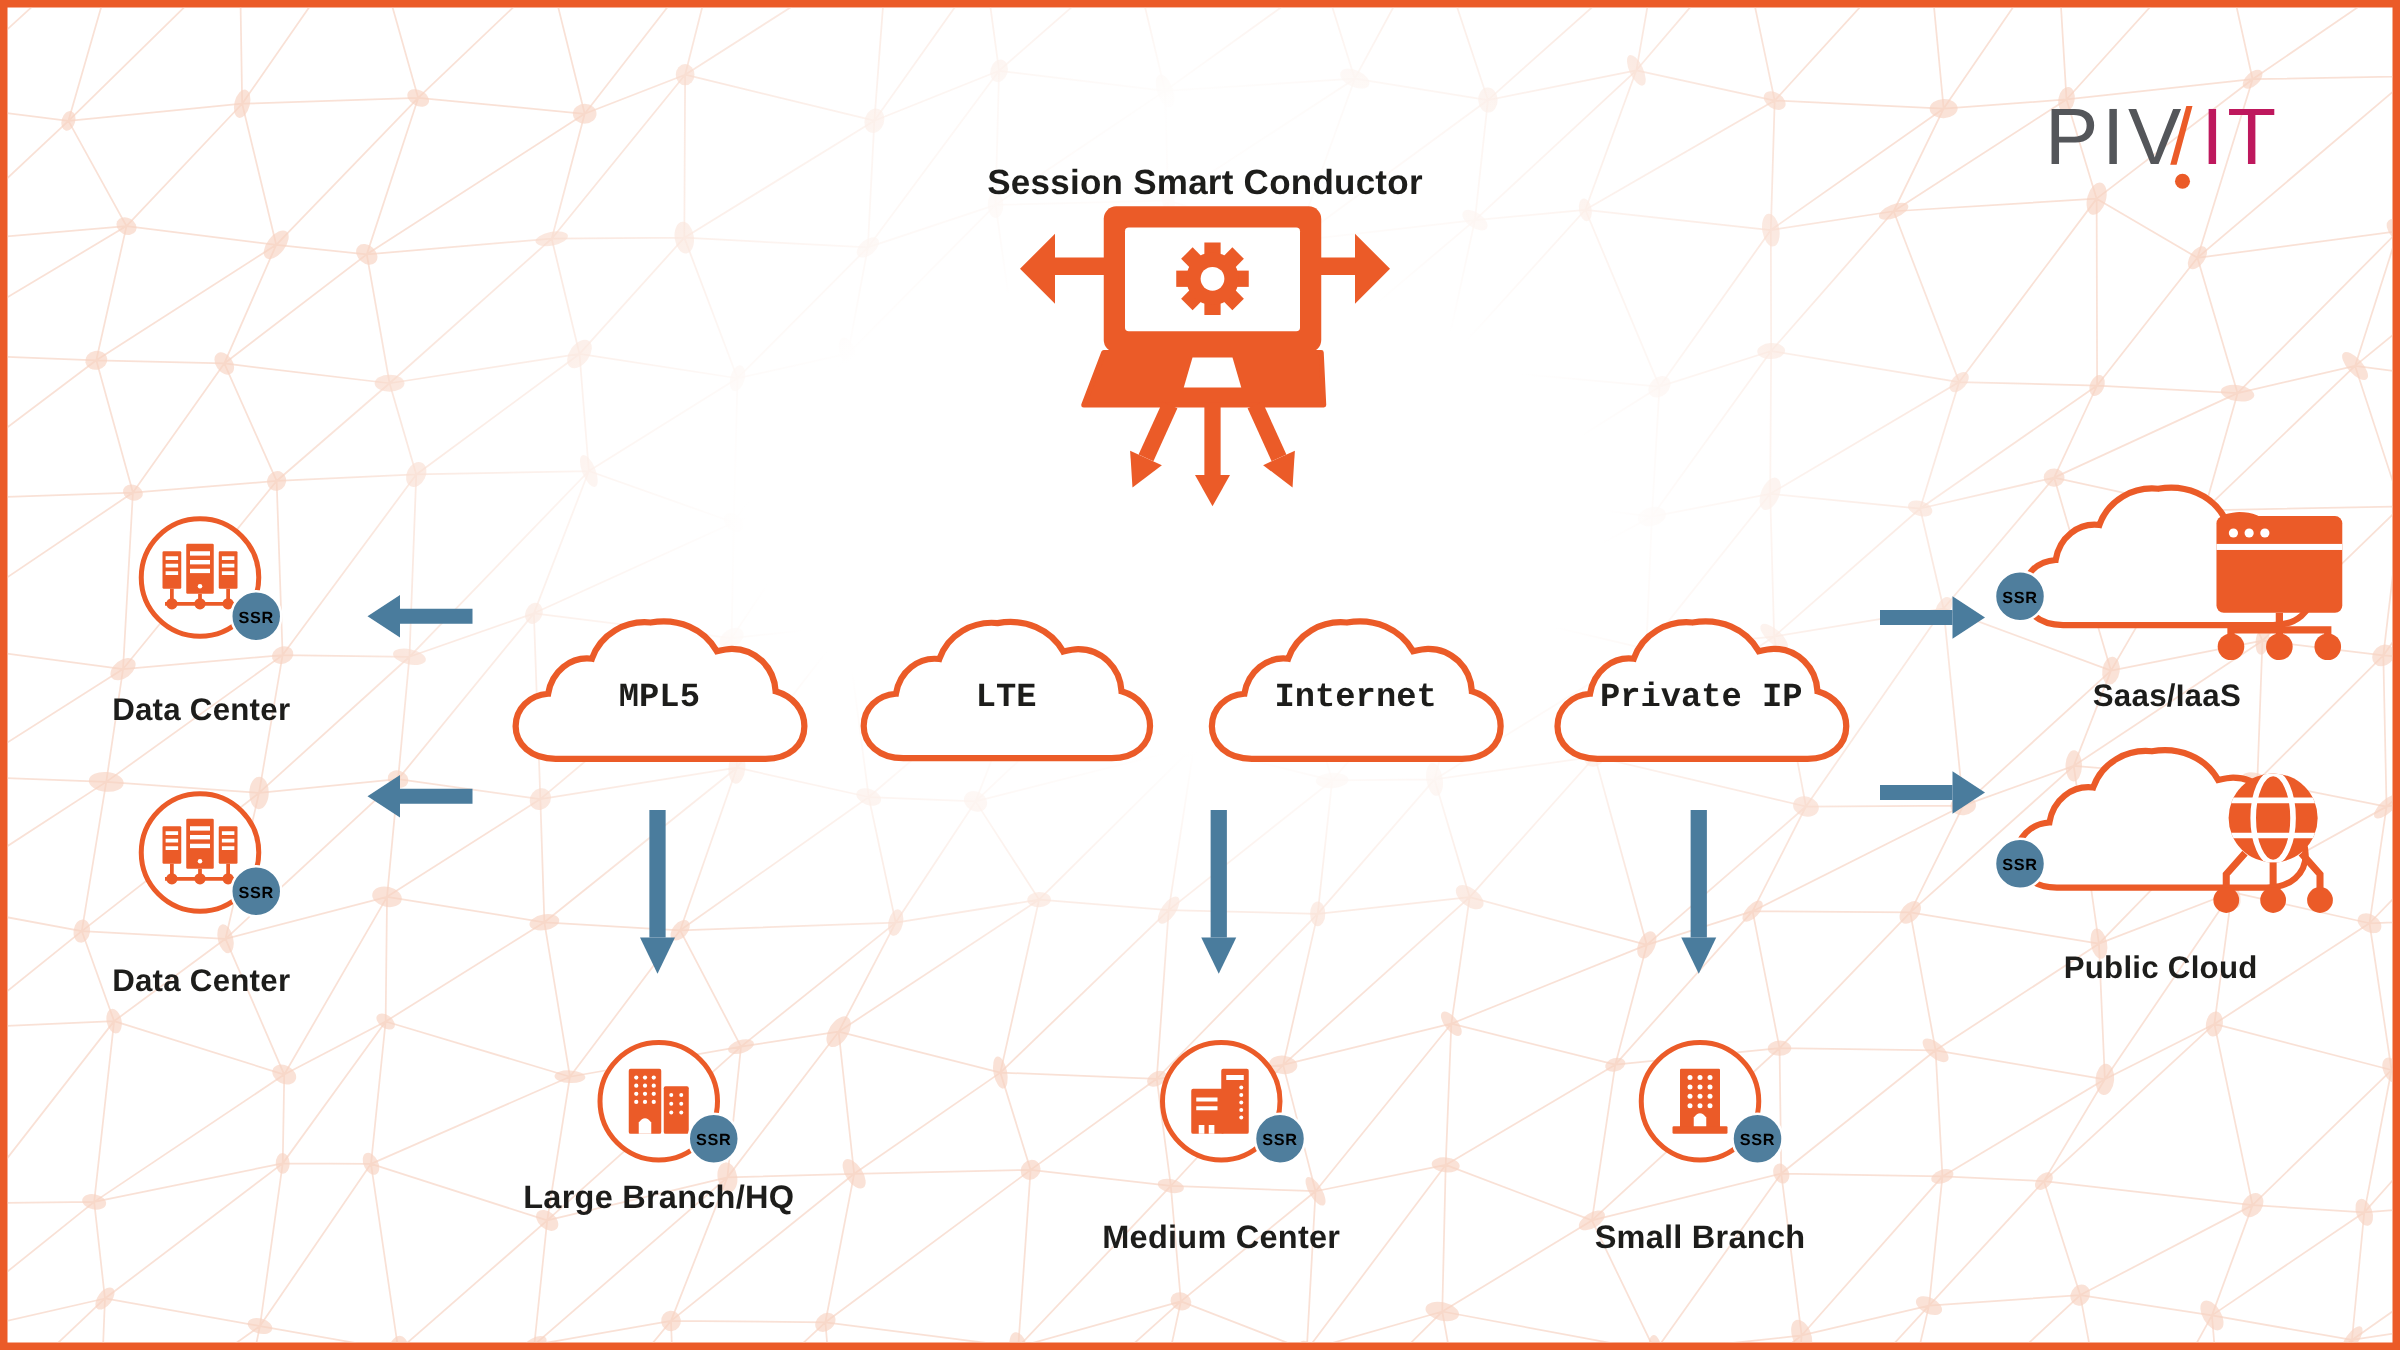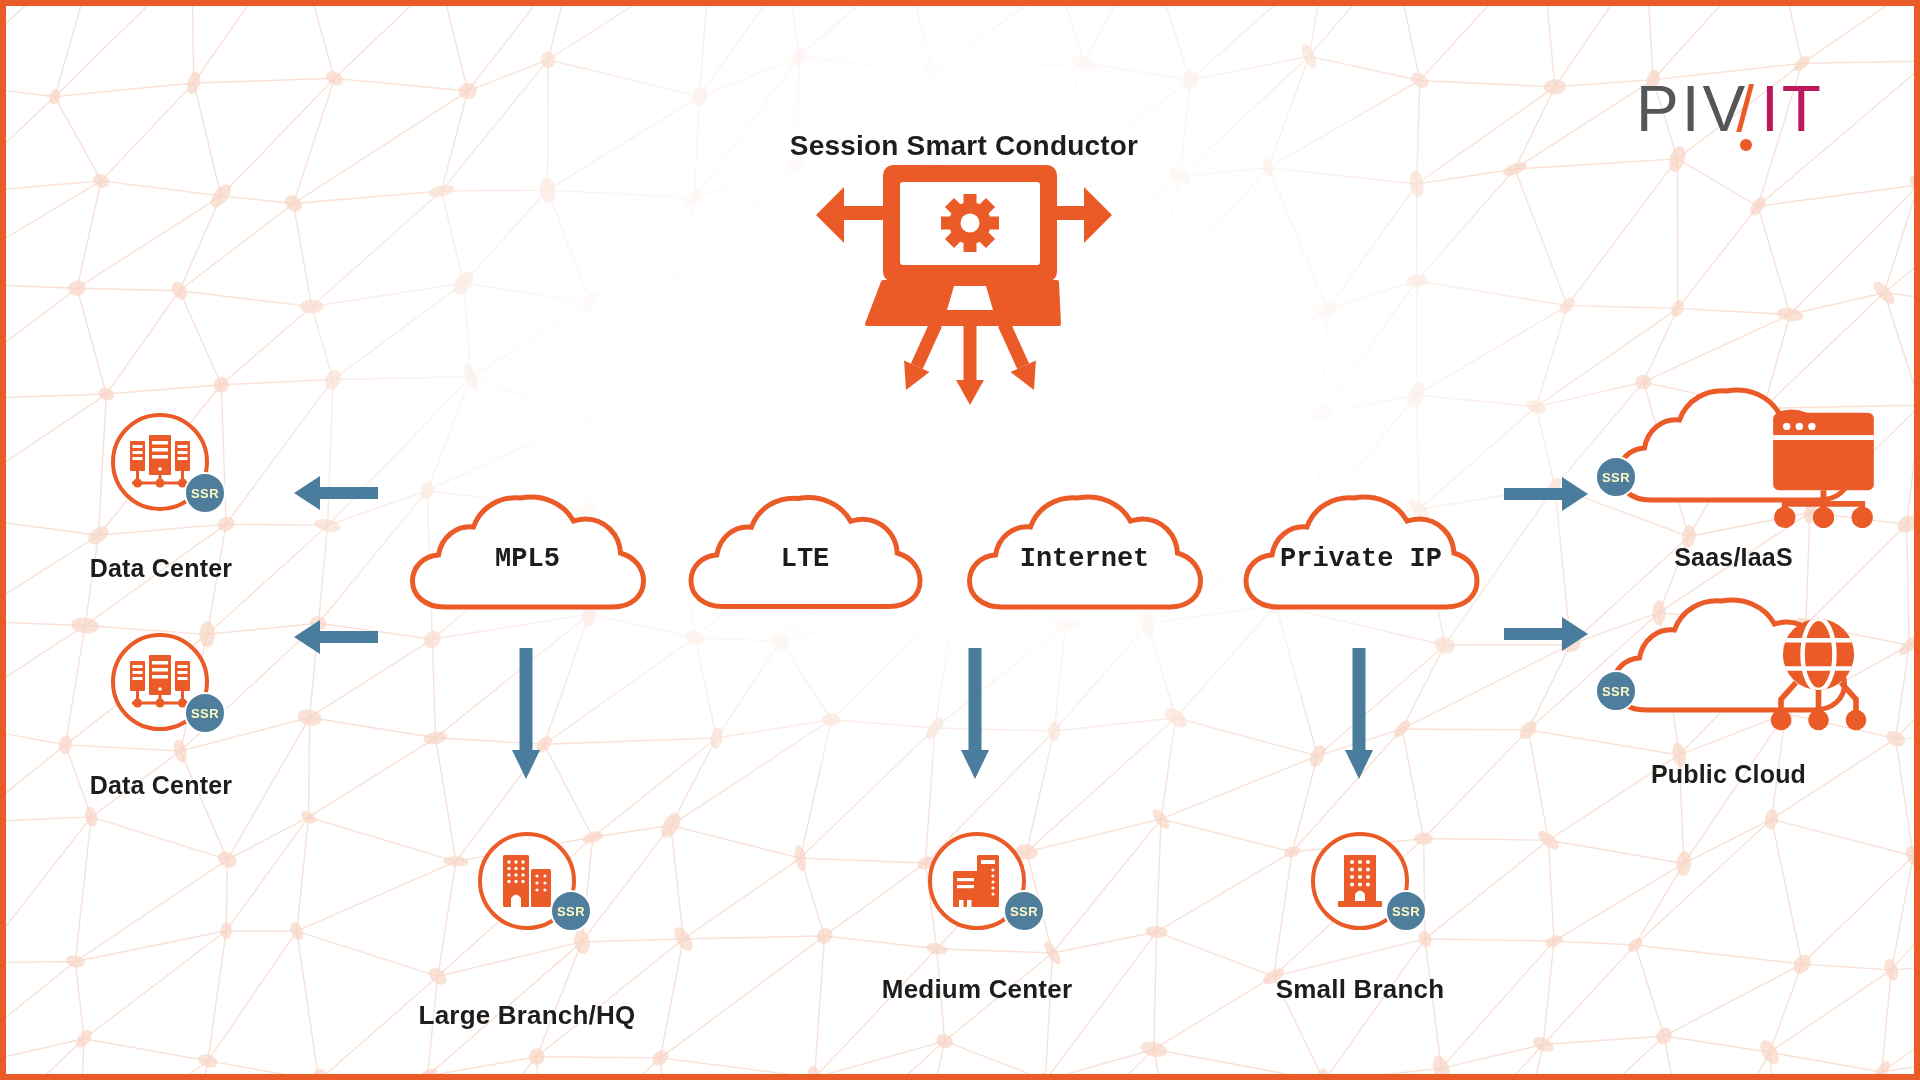--- a/index.html
+++ b/index.html
@@ -29,21 +29,21 @@
     border:4px solid #EB5B28;border-radius:14px;background:#fff;
     font-size:26px;font-weight:600;text-align:center;line-height:48px;letter-spacing:.3px;
   }
   
   .circle{
     box-sizing:border-box;border:4px solid #EB5B28;border-radius:50%;background:#fff;
     display:flex;align-items:center;justify-content:center;
   }
   .badge{
     width:38px;height:38px;border-radius:50%;background:#4F7E9D;border:2px solid #fff;
-    box-sizing:content-box;color:#fef9c3;font-size:13px;font-weight:700;letter-spacing:.5px;
+    box-sizing:content-box;color:#000000;font-size:13px;font-weight:700;letter-spacing:.5px;
     display:flex;align-items:center;justify-content:center;z-index:3;
   }
   
   .cloud{width:243px;height:120px;font-family:Liberation Mono, monospace;}
   .cloud svg{position:absolute;inset:0;width:100%;height:100%;overflow:visible;}
   .cloud .cloud-label{position:absolute;left:0;right:0;top:50px;text-align:center;font-size:27px;font-weight:700;}
   .cloud .cloud-icon{position:absolute;}
   .arrow svg{display:block;overflow:visible;}
 </style>
 </head>
@@ -547,21 +547,21 @@
           <circle cx="40" cy="30" r="1.6"></circle>
             <circle cx="48" cy="30" r="1.6"></circle>
           <circle cx="40" cy="37" r="1.6"></circle>
             <circle cx="48" cy="37" r="1.6"></circle>
           <path d="M14 54 V45 Q19 38 24 45 V54 Z"></path>
         </g>
       </g>
     </svg>
   </div>
   <div class="abs badge" style="left:544px;top:884px;">SSR</div>
-  <div class="abs lbl" style="left:371px;top:971px;width:300px;font-size:26px;">Large Branch/HQ</div>
+  <div class="abs lbl" style="left:371px;top:913px;width:300px;font-size:26px;">Large Branch/HQ</div>
 
   <div class="abs circle" style="left:922px;top:826px;width:98px;height:98px;">
     <svg width="60" height="56" viewBox="0 0 60 56">
       <g fill="#EB5B28">
         <rect x="30" y="2" width="22" height="52" rx="1.5"></rect>
         <rect x="6" y="18" width="26" height="36" rx="1.5"></rect>
         <g fill="#fff">
           <rect x="34" y="7" width="14" height="4"></rect>
           <circle cx="46" cy="17" r="1.6"></circle>
             <circle cx="46" cy="23" r="1.6"></circle>

